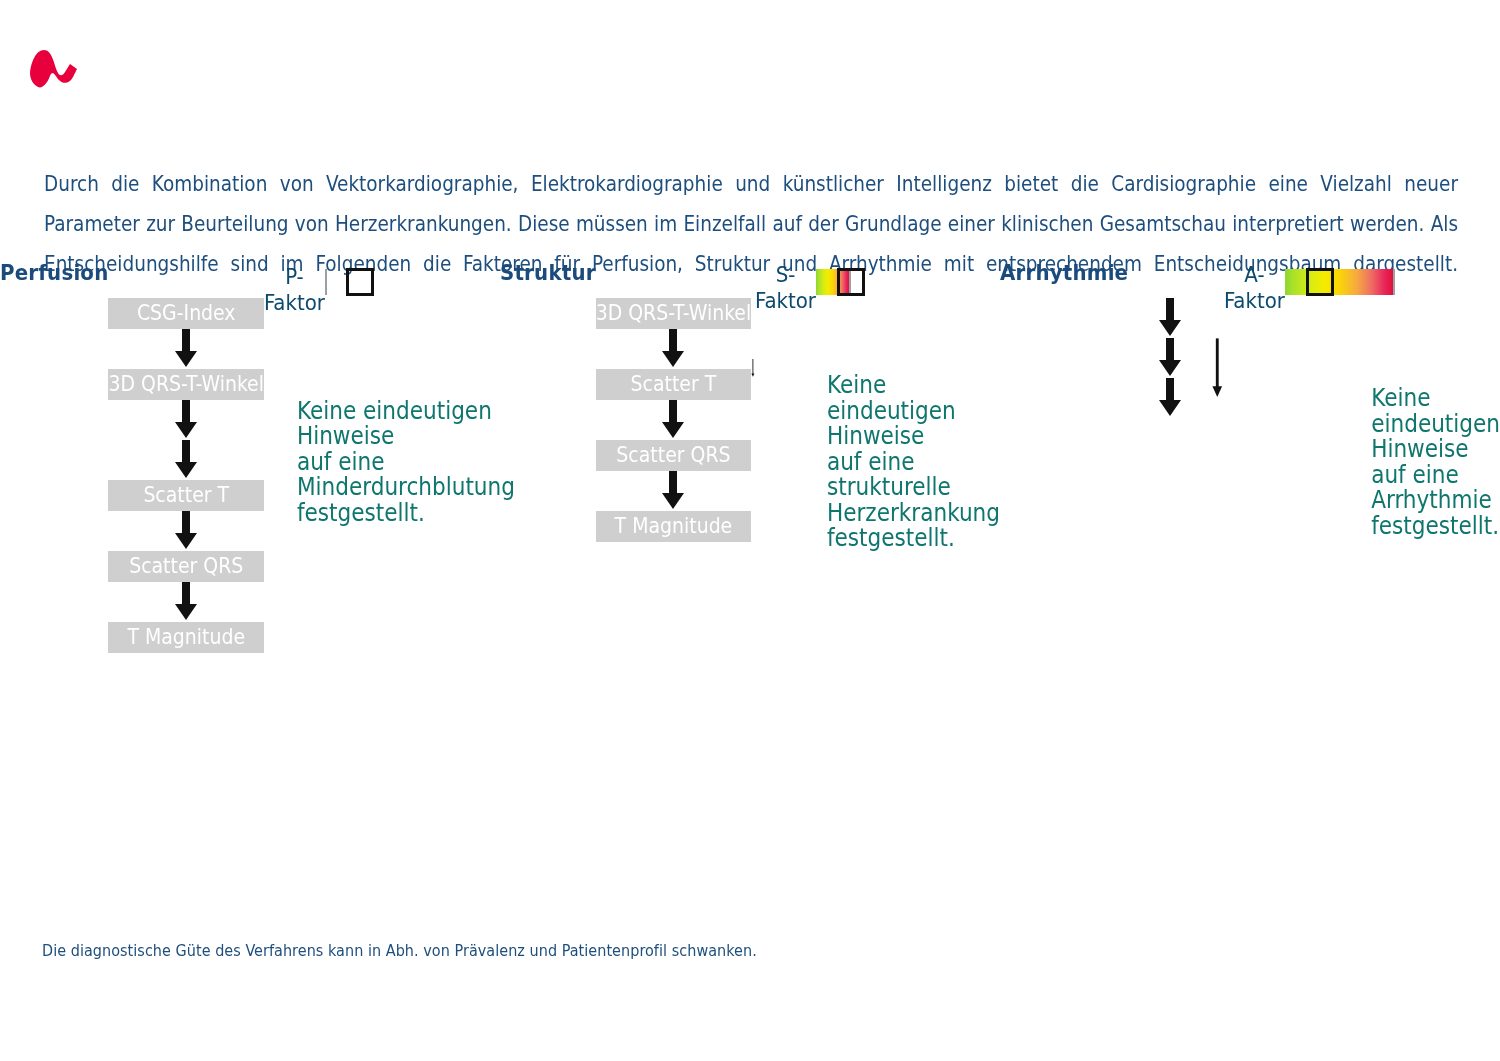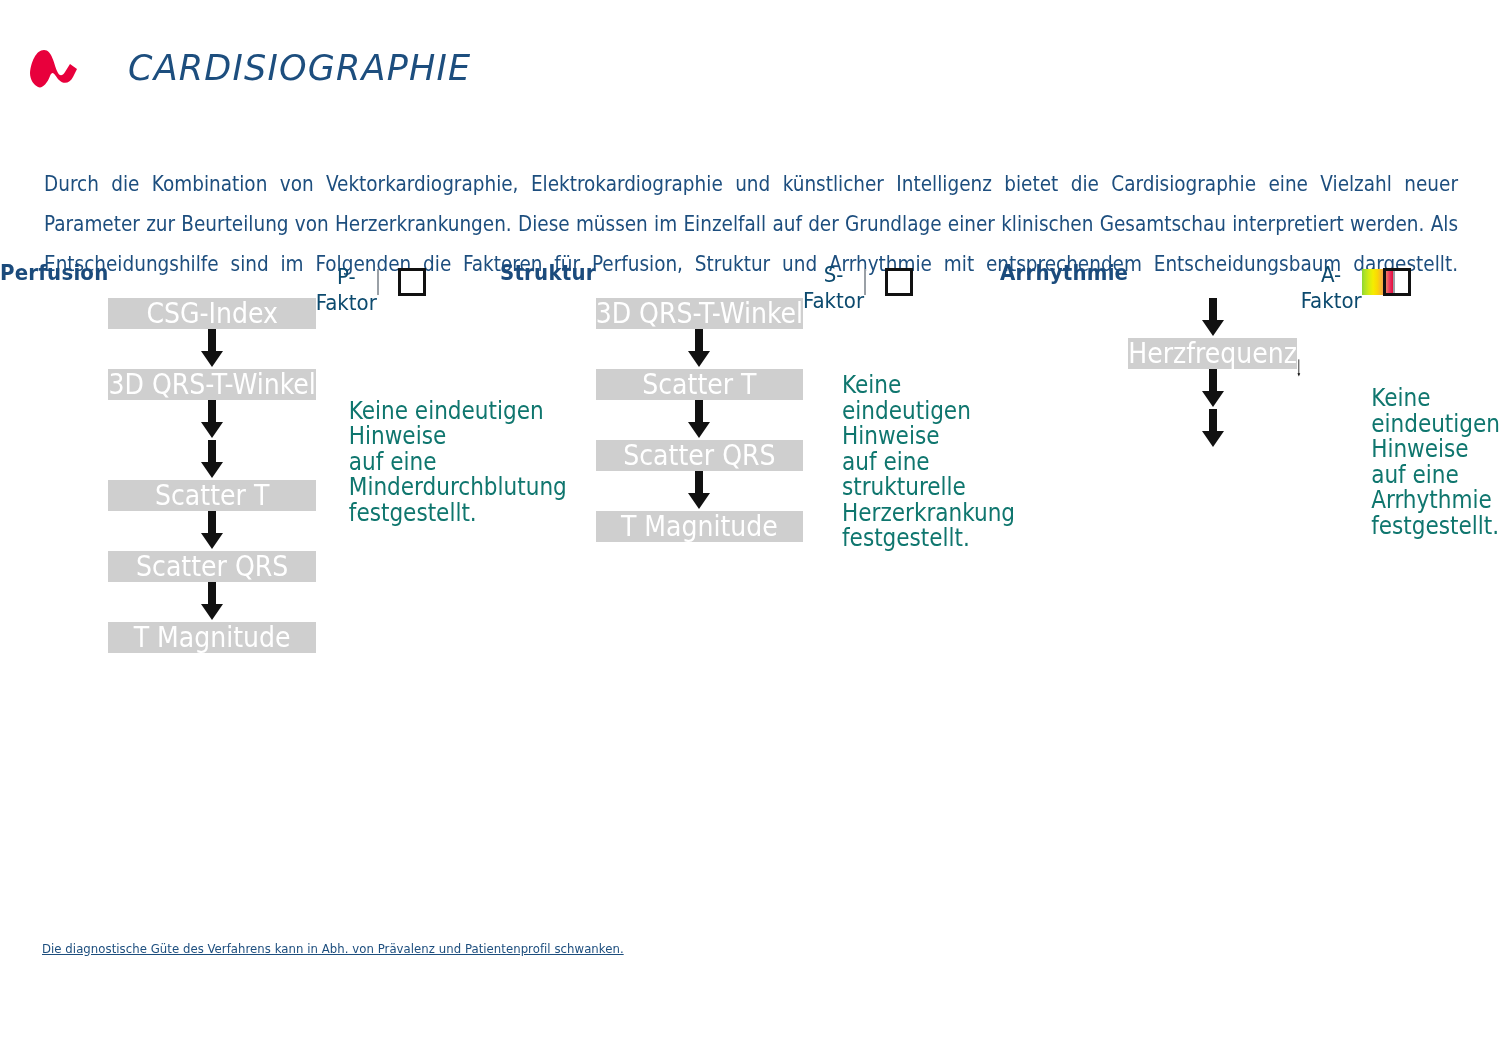--- a/index.html
+++ b/index.html
@@ -92,21 +92,21 @@
     flex-direction: column;
     align-items: center;
   }
   .col-2 .chain, .col-3 .chain { width: 292px; }
 
   .param-box {
     width: 100%;
     height: 31px;
     background: #cfcfcf;
     color: #ffffff;
-    font-size: 28px;
+    font-size: 21px;
     line-height: 31px;
     text-align: center;
     box-sizing: border-box;
     white-space: nowrap;
   }
 
   
   .arrow-short {
     width: 30px;
     height: 40px;
@@ -165,35 +165,33 @@
     color: #0f766e;
     margin-top: 14px;
     white-space: pre-line;
   }
 
   
   #footnote {
     position: absolute;
     left: 42px;
     top: 941px;
-    font-size: 13px;
+    font-size: 16px;
     color: #1d4e7e;
     letter-spacing: 0.05px;
     white-space: nowrap;
-    text-decoration: underline;
   }
 </style>
 </head>
 <body>
 
 <div id="logo-bar">
   <svg id="logo-mark" viewBox="0 0 62 48" aria-hidden="true">
     <path d="M2,29 C3,18 8,6 16,6 C24,6 26,20 29,27 C31,32 34,33 37,28 L42,20 L49,25 L45,33 C42,39 36,41 31,36 C27,32 25,25 22,32 C19,40 14,45 10,43 C6,41 2,36 2,29 Z" fill="#e8003c"></path>
   </svg>
-  <div id="logo-wordmark">CARDISIOGRAPHIE</div>
 </div>
 
 <p id="intro">Durch die Kombination von Vektorkardiographie, Elektrokardiographie und künstlicher Intelligenz bietet die Cardisiographie eine Vielzahl neuer Parameter zur Beurteilung von Herzerkrankungen. Diese müssen im Einzelfall auf der Grundlage einer klinischen Gesamtschau interpretiert werden. Als Entscheidungshilfe sind im Folgenden die Faktoren für Perfusion, Struktur und Arrhythmie mit entsprechendem Entscheidungsbaum dargestellt.</p>
 
 <div id="columns">
 
   <div class="column col-1">
     <div class="col-title">Perfusion</div>
 
     <div class="chain">
@@ -272,21 +270,20 @@
 Herzerkrankung festgestellt.</div>
   </div>
 
   <div class="column col-3">
     <div class="col-title">Arrhythmie</div>
 
     <div class="chain">
       <svg class="arrow-short" viewBox="0 0 30 40">
           <path d="M11,0 h8 v22 h7 l-11,16 l-11,-16 h7 z" fill="#111111"></path>
         </svg>
-      <div class="param-box">Herzfrequenz</div>
       <svg class="arrow-short" viewBox="0 0 30 40">
           <path d="M11,0 h8 v22 h7 l-11,16 l-11,-16 h7 z" fill="#111111"></path>
         </svg>
       <svg class="arrow-short" viewBox="0 0 30 40">
           <path d="M11,0 h8 v22 h7 l-11,16 l-11,-16 h7 z" fill="#111111"></path>
         </svg>
     </div>
 
     <svg class="arrow-long" width="44" height="208" viewBox="0 0 44 208" style="margin-top:6px">
       <rect x="17" y="0" width="10" height="178" fill="#111111"></rect>

